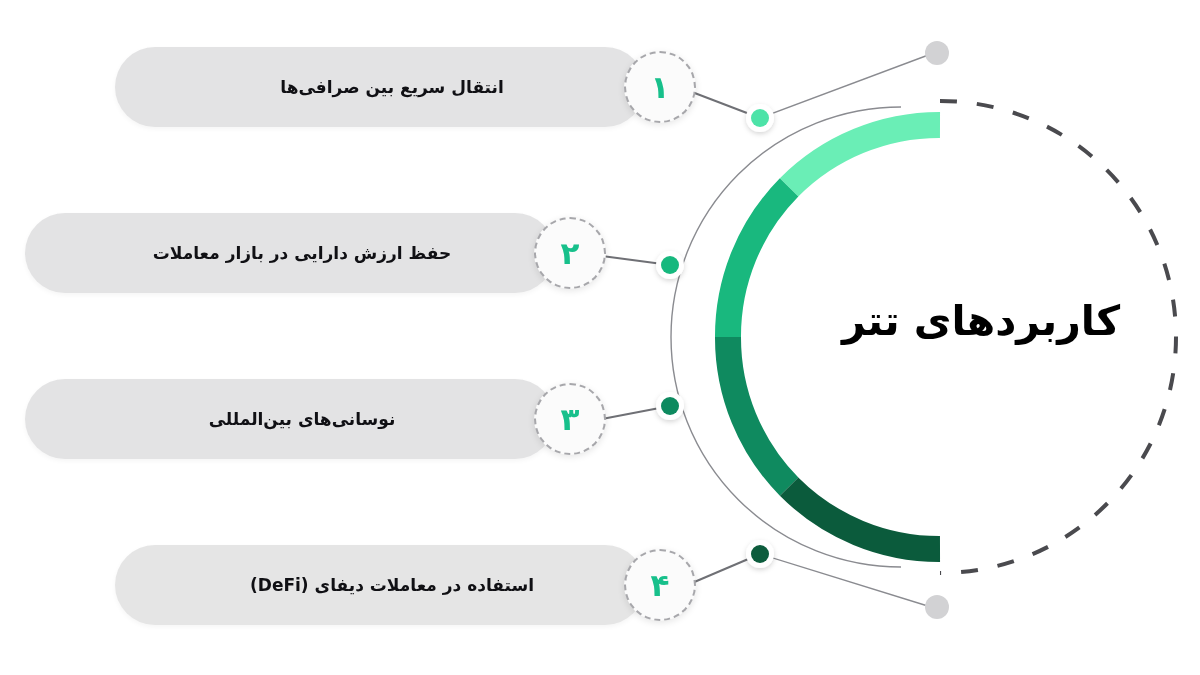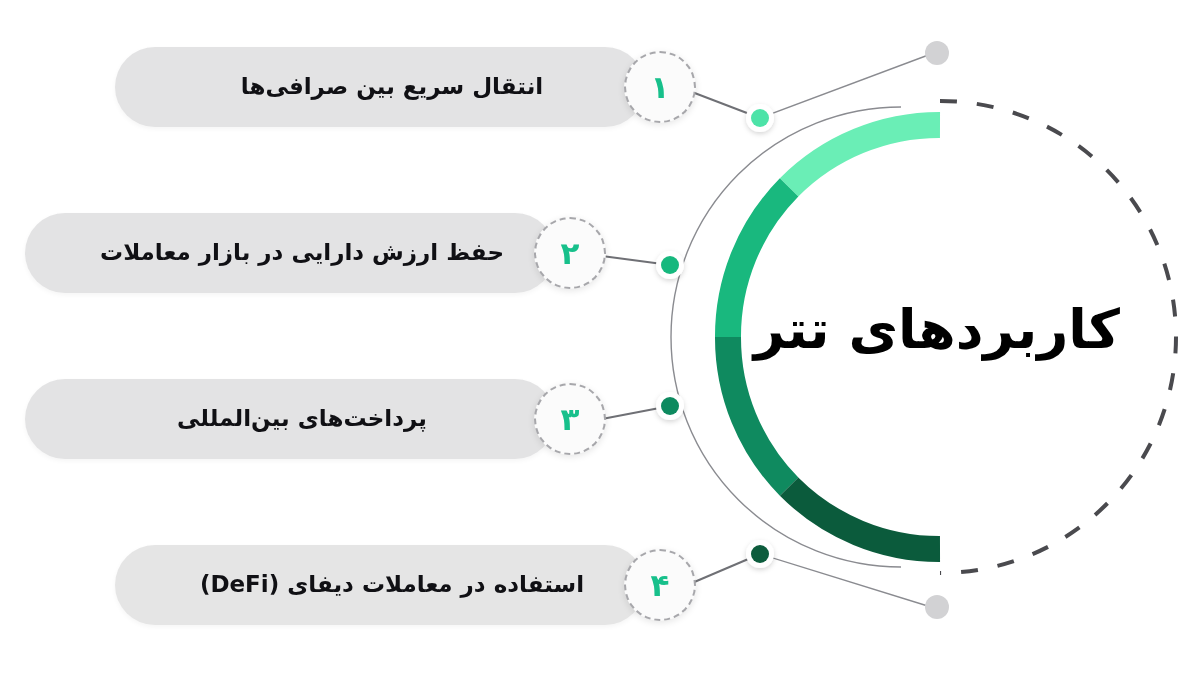--- a/index.html
+++ b/index.html
@@ -37,21 +37,21 @@
     box-sizing: border-box;
     background: #e3e3e4;
     border-radius: 999px;
     display: flex;
     align-items: center;
     justify-content: center;
     padding: 0 46px 0 70px;
     box-shadow: 0 2px 5px rgba(0,0,0,0.045);
   }
   .pill-label {
-    font-size: 23px;
+    font-size: 17px;
     font-weight: 700;
     color: #101014;
     letter-spacing: 0px;
     white-space: nowrap;
     line-height: 1.35;
     direction: rtl;
     text-align: center;
   }
 
   .pill-1 { left: 115px; top: 47px;  width: 530px; height: 80px; }
@@ -85,21 +85,21 @@
   .circ-3 { left: 534px; top: 383px; }
   .circ-4 { left: 624px; top: 549px; }
 
   
   #center-title {
     position: absolute;
     left: 790px;
     top: 296px;
     width: 330px;
     text-align: right;
-    font-size: 54px;
+    font-size: 41px;
     font-weight: 700;
     color: #000000;
     direction: rtl;
     line-height: 1.25;
     white-space: nowrap;
   }
 </style>
 </head>
 <body>
 
@@ -160,21 +160,21 @@
 
   <div class="pill pill-1" style="background: rgb(227, 227, 228);">
     <span class="pill-label" style="color: rgb(16, 16, 20);">انتقال سریع بین صرافی‌ها</span>
   </div>
 
   <div class="pill pill-2" style="background: rgb(227, 227, 228);">
     <span class="pill-label" style="color: rgb(16, 16, 20);">حفظ ارزش دارایی در بازار معاملات</span>
   </div>
 
   <div class="pill pill-3" style="background: rgb(227, 227, 228);">
-    <span class="pill-label" style="color: rgb(16, 16, 20);">پرداخت‌های بین‌المللی</span>
+    <span class="pill-label" style="color: rgb(16, 16, 20);">نوسانی‌های بین‌المللی</span>
   </div>
 
   <div class="pill pill-4" style="background: #e5e5e5;">
     <span class="pill-label" style="color: rgb(16, 16, 20);">استفاده در معاملات دیفای (DeFi)</span>
   </div>
 
   <div class="num-circle circ-1">
     <span class="num-text" style="color: rgb(23, 192, 139);">۱</span>
   </div>
 

